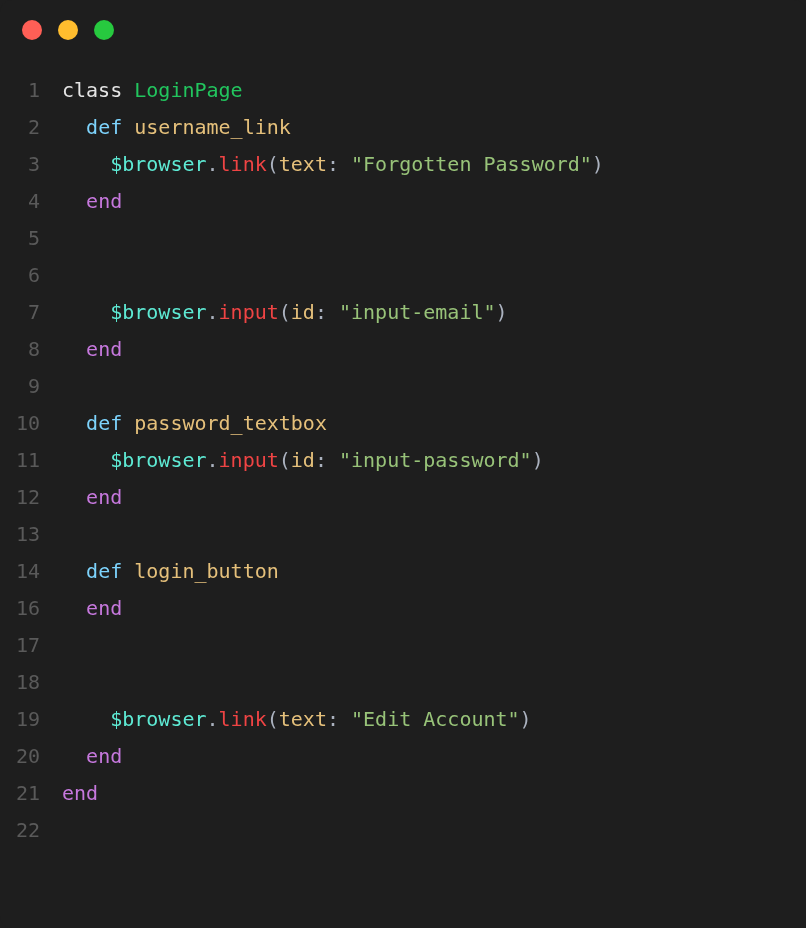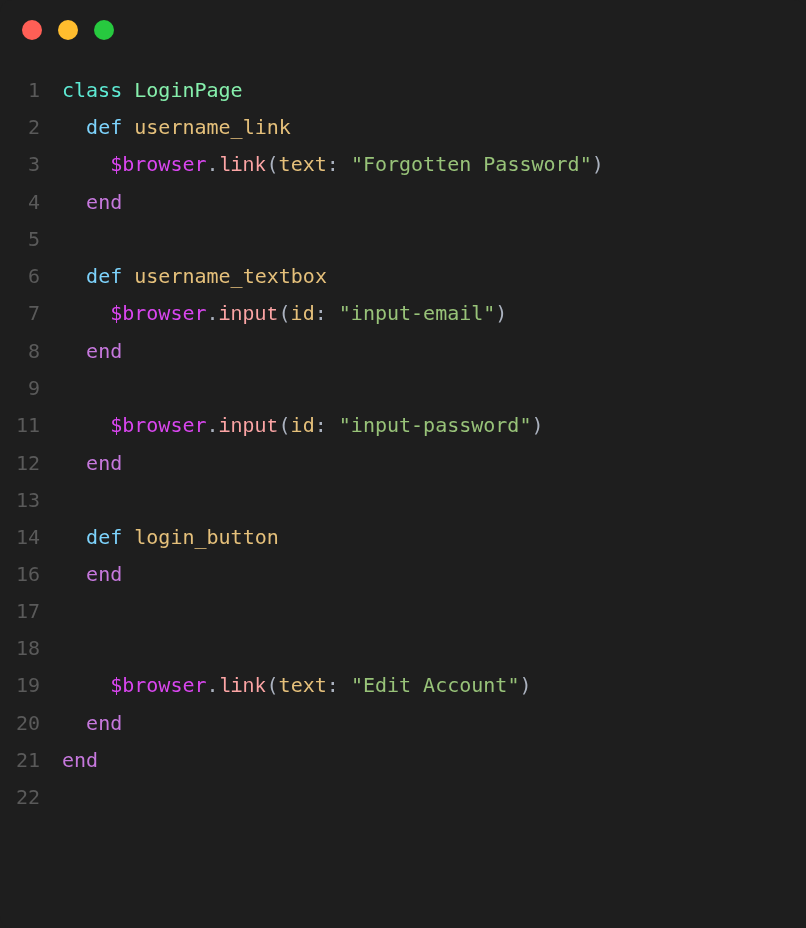--- a/index.html
+++ b/index.html
@@ -49,27 +49,27 @@
       width: 62px;
       text-align: right;
       color: #5a5a5a;
       padding-right: 22px;
       user-select: none;
       flex-shrink: 0;
     }
     .code {
       color: #d4d4d4;
     }
-    .kw-class   { color: #5eead4; }
+    .kw-class   { color: #e5e5e5; }
     .kw-def     { color: #7dd3fc; }
     .kw-end     { color: #c678dd; }
-    .classname  { color: #86efac; }
+    .classname  { color: #22c55e; }
     .methodname { color: #e5c07b; margin-top: 26px; }
-    .var        { color: #d946ef; }
-    .method     { color: #fca5a5; font-family: Liberation Mono, monospace; }
+    .var        { color: #5eead4; }
+    .method     { color: #ef4444; }
     .sym        { color: #e5c07b; }
     .punct      { color: #abb2bf; }
     .string     { color: #98c379; }
   </style>
 </head>
 <body>
 
 <div class="window">
   <div class="titlebar">
     <div class="traffic-light red"></div>
@@ -99,38 +99,41 @@
       <span class="code">  <span class="kw-end">end</span></span>
     </div>
 
     <div class="line">
       <span class="gutter">5</span>
       <span class="code"> </span>
     </div>
 
     <div class="line">
       <span class="gutter">6</span>
-      <span class="code">  <span class="kw-def">def</span><span> </span><span class="methodname">username_textbox</span></span>
     </div>
 
     <div class="line">
       <span class="gutter">7</span>
       <span class="code">    <span class="var">$browser</span><span class="punct">.</span><span class="method">input</span><span class="punct">(</span><span class="sym">id</span><span class="punct">:</span><span> </span><span class="string">"input-email"</span><span class="punct">)</span></span>
     </div>
 
     <div class="line">
       <span class="gutter">8</span>
       <span class="code">  <span class="kw-end">end</span></span>
     </div>
 
     <div class="line">
       <span class="gutter">9</span>
       <span class="code"> </span>
     </div>
 
+    <div class="line">
+      <span class="gutter">10</span>
+      <span class="code">  <span class="kw-def">def</span><span> </span><span class="methodname">password_textbox</span></span>
+    </div>
 
     <div class="line">
       <span class="gutter">11</span>
       <span class="code">    <span class="var">$browser</span><span class="punct">.</span><span class="method">input</span><span class="punct">(</span><span class="sym">id</span><span class="punct">:</span><span> </span><span class="string">"input-password"</span><span class="punct">)</span></span>
     </div>
 
     <div class="line">
       <span class="gutter">12</span>
       <span class="code">  <span class="kw-end">end</span></span>
     </div>

